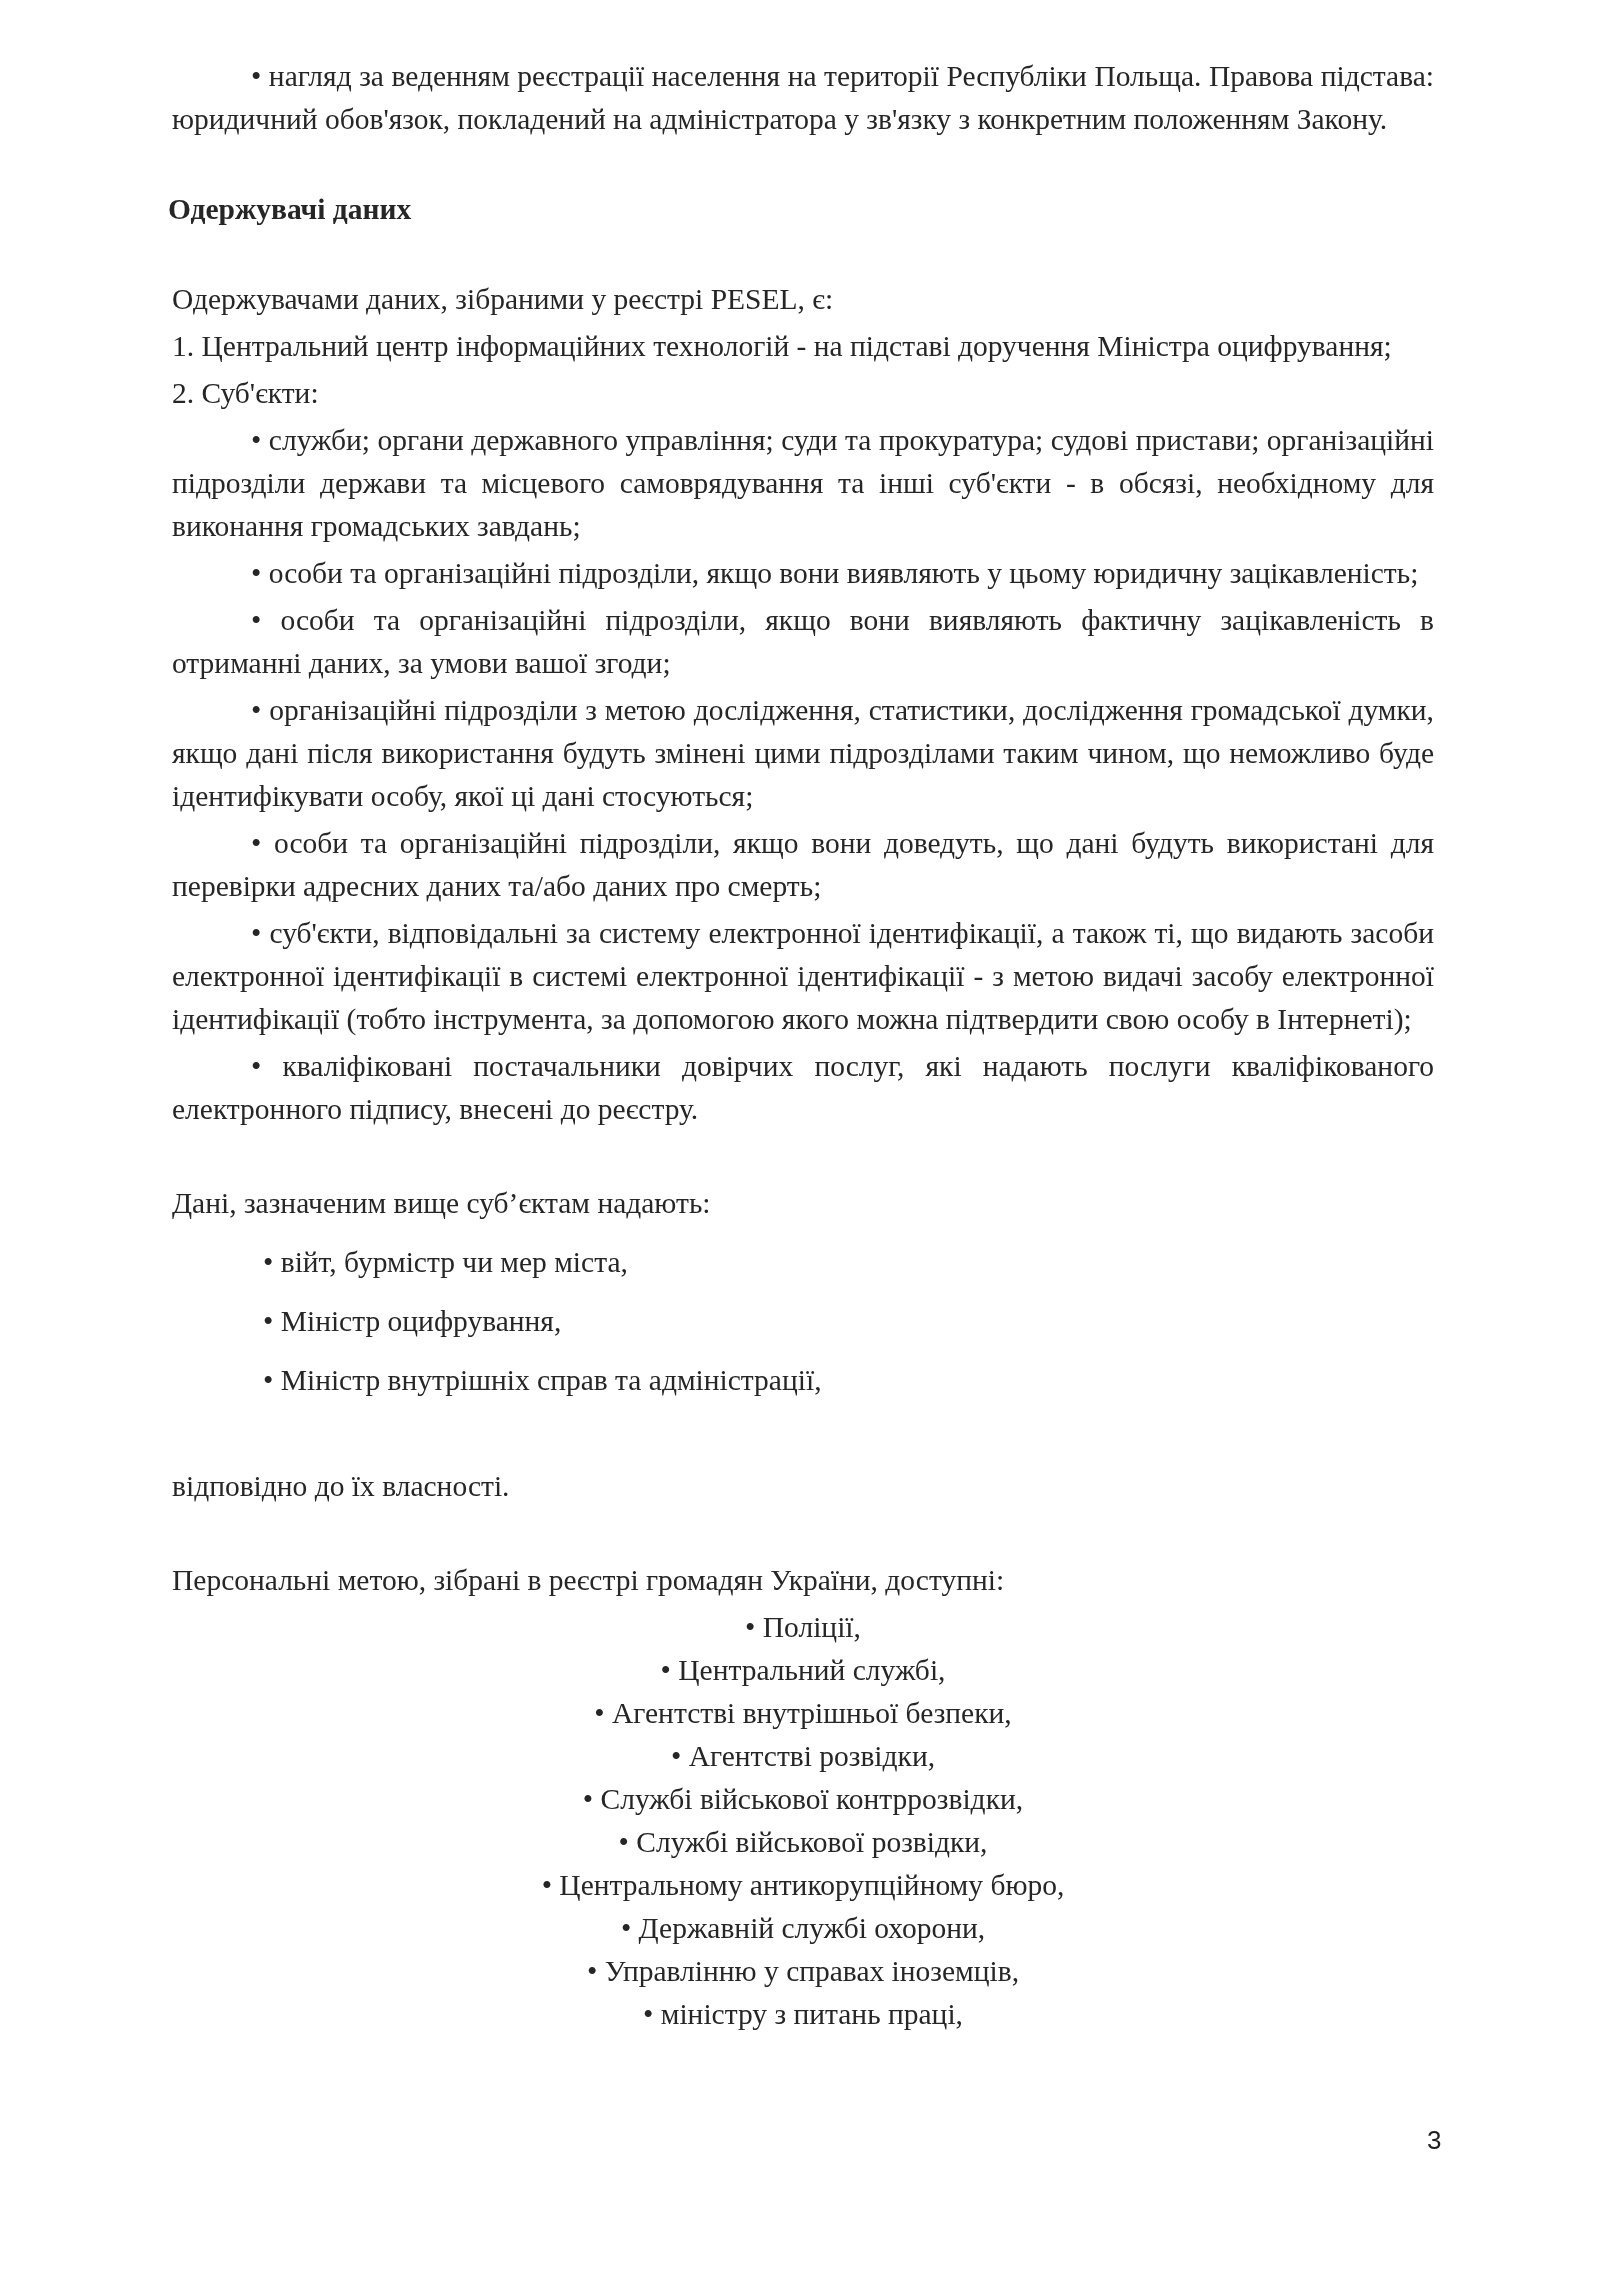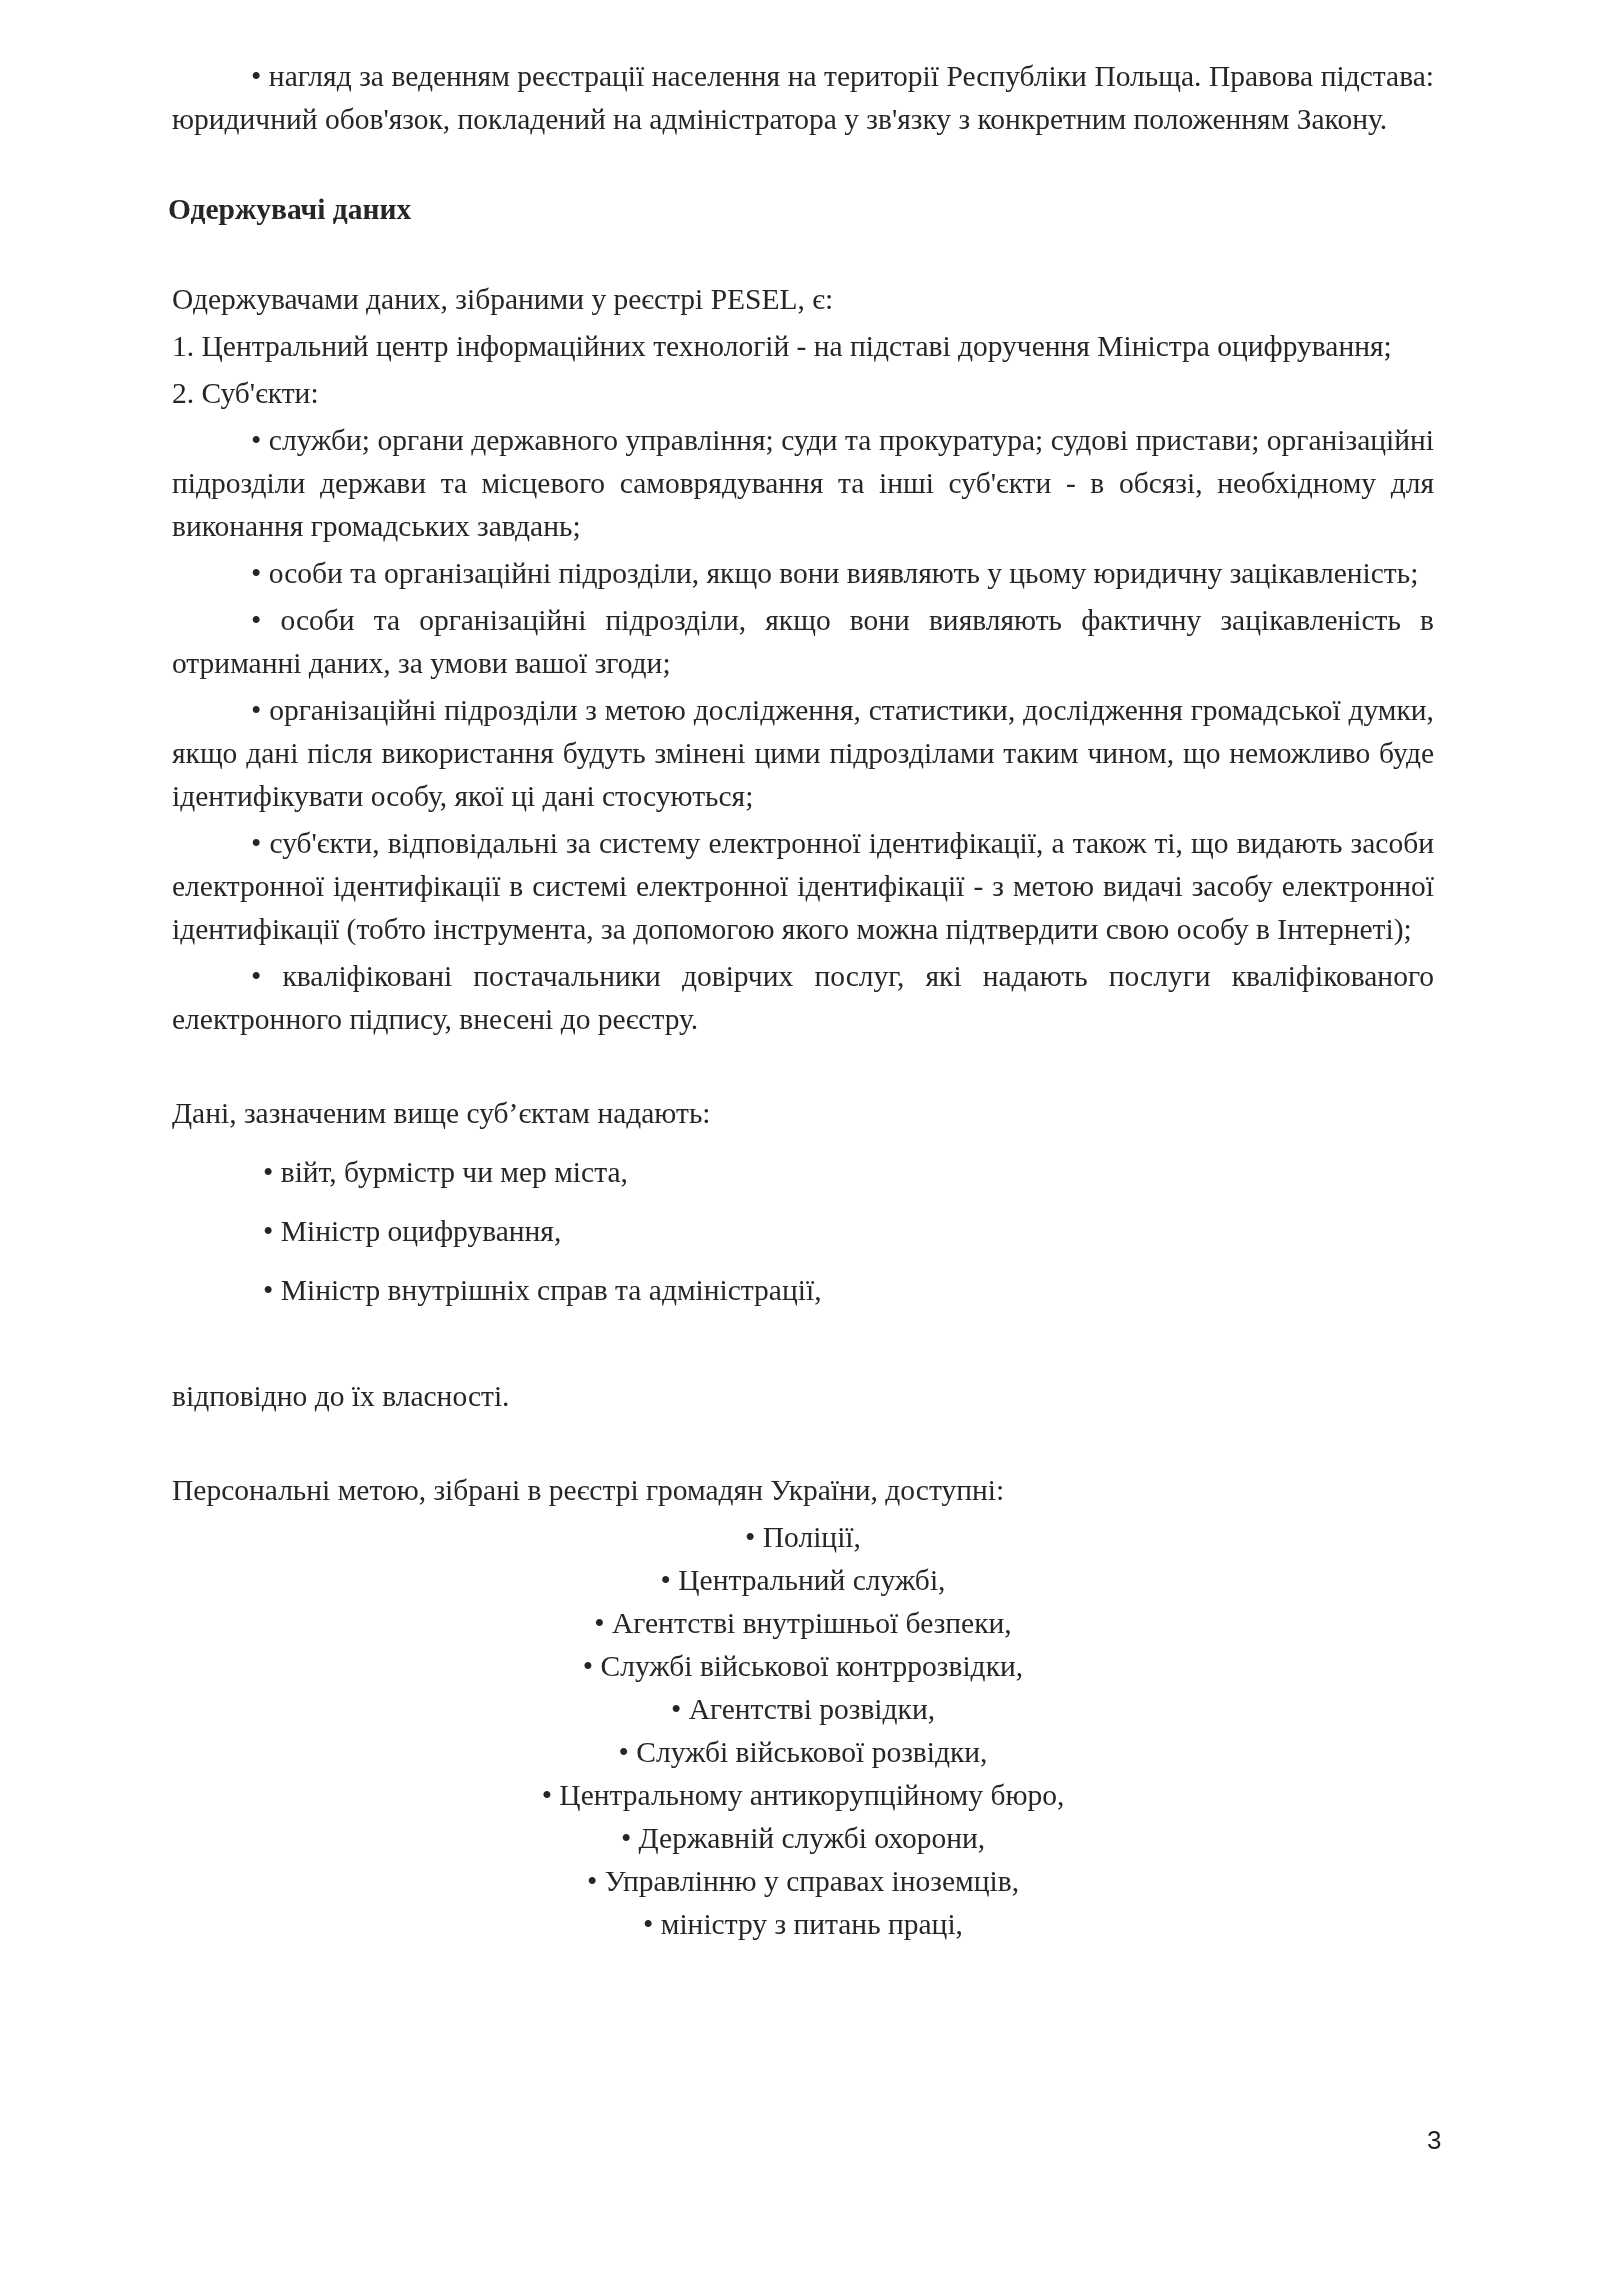--- a/index.html
+++ b/index.html
@@ -70,42 +70,43 @@
 
   <p class="p">Одержувачами даних, зібраними у реєстрі PESEL, є:</p>
 
   <p class="p">1. Центральний центр інформаційних технологій - на підставі доручення Міністра оцифрування;</p>
   <p class="p">2. Суб'єкти:</p>
 
   <p class="p indent"><span>•</span> <span>служби; органи державного управління; суди та прокуратура; судові пристави; організаційні підрозділи держави та місцевого самоврядування та інші суб'єкти - в обсязі, необхідному для виконання громадських завдань;</span></p>
   <p class="p indent"><span>•</span> <span>особи та організаційні підрозділи, якщо вони виявляють у цьому юридичну зацікавленість;</span></p>
   <p class="p indent"><span>•</span> <span>особи та організаційні підрозділи, якщо вони виявляють фактичну  зацікавленість в отриманні даних, за умови вашої згоди;</span></p>
   <p class="p indent"><span>•</span> <span>організаційні підрозділи з метою дослідження, статистики, дослідження громадської думки, якщо дані після використання будуть змінені цими підрозділами таким чином, що неможливо буде ідентифікувати  особу, якої ці дані стосуються;</span></p>
+  <p class="p indent"><span>•</span> <span>особи та організаційні підрозділи, якщо вони доведуть, що дані будуть використані для перевірки адресних даних  та/або даних про смерть;</span></p>
   <p class="p indent"><span>•</span> <span>суб'єкти, відповідальні за систему електронної ідентифікації, а також  ті, що видають засоби електронної ідентифікації в системі електронної ідентифікації - з метою видачі засобу електронної ідентифікації (тобто інструмента, за допомогою якого можна підтвердити свою особу в Інтернеті);</span></p>
   <p class="p indent"><span>•</span> <span>кваліфіковані постачальники довірчих послуг, які надають послуги кваліфікованого електронного підпису, внесені до реєстру.</span></p>
 
   <div class="gap"></div>
 
   <p class="p">Дані, зазначеним вище суб’єктам надають:</p>
   <p class="sub-bullet"><span>•</span> <span>війт, бурмістр  чи мер міста,</span></p>
   <p class="sub-bullet"><span>•</span> <span>Міністр оцифрування,</span></p>
   <p class="sub-bullet"><span>•</span> <span>Міністр внутрішніх справ та адміністрації,</span></p>
 
   <div class="gap"></div>
 
   <p class="p">відповідно до їх власності.</p>
 
   <div class="gap"></div>
 
   <p class="p">Персональні метою, зібрані в реєстрі громадян України, доступні:</p>
   <p class="bullet"><span>•</span> <span>Поліції,</span></p>
   <p class="bullet"><span>•</span> <span>Центральний службі,</span></p>
   <p class="bullet"><span>•</span> <span>Агентстві внутрішньої безпеки,</span></p>
+  <p class="bullet"><span>•</span> <span>Агентстві розвідки,</span></p>
   <p class="bullet"><span>•</span> <span>Службі військової контррозвідки,</span></p>
-  <p class="bullet"><span>•</span> <span>Агентстві розвідки,</span></p>
   <p class="bullet"><span>•</span> <span>Службі військової розвідки,</span></p>
   <p class="bullet"><span>•</span> <span>Центральному антикорупційному бюро,</span></p>
   <p class="bullet"><span>•</span> <span>Державній службі охорони,</span></p>
   <p class="bullet"><span>•</span> <span>Управлінню у справах іноземців,</span></p>
   <p class="bullet"><span>•</span> <span>міністру з питань праці,</span></p>
 
 </div>
 
 <div class="page-number">3</div>
 

